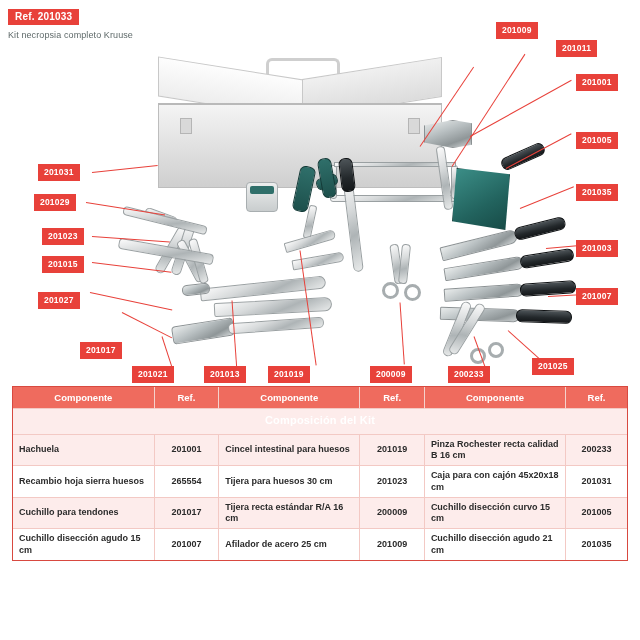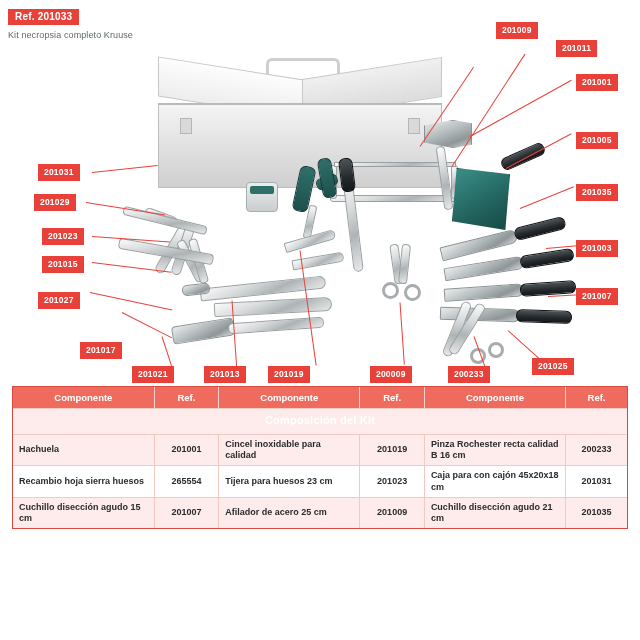--- a/index.html
+++ b/index.html
@@ -304,32 +304,40 @@
         <th>Componente</th>
         <th>Ref.</th>
         <th>Componente</th>
         <th>Ref.</th>
       </tr>
     </thead>
     <tbody>
       <tr>
         <td class="comp">Hachuela</td>
         <td class="ref">201001</td>
-        <td class="comp">Cincel inoxidable para calidad</td>
+        <td class="comp">Cincel intestinal para huesos</td>
         <td class="ref">201019</td>
         <td class="comp">Pinza Rochester recta calidad B 16 cm</td>
         <td class="ref">200233</td>
       </tr>
       <tr>
         <td class="comp">Recambio hoja sierra huesos</td>
         <td class="ref">265554</td>
-        <td class="comp">Tijera para huesos 23 cm</td>
+        <td class="comp">Tijera para huesos 30 cm</td>
         <td class="ref">201023</td>
         <td class="comp">Caja para con cajón 45x20x18 cm</td>
         <td class="ref">201031</td>
+      </tr>
+      <tr>
+        <td class="comp">Cuchillo para tendones</td>
+        <td class="ref">201017</td>
+        <td class="comp">Tijera recta estándar R/A 16 cm</td>
+        <td class="ref">200009</td>
+        <td class="comp">Cuchillo disección curvo 15 cm</td>
+        <td class="ref">201005</td>
       </tr>
       <tr>
         <td class="comp">Cuchillo disección agudo 15 cm</td>
         <td class="ref">201007</td>
         <td class="comp">Afilador de acero 25 cm</td>
         <td class="ref">201009</td>
         <td class="comp">Cuchillo disección agudo 21 cm</td>
         <td class="ref">201035</td>
       </tr>
     </tbody>

